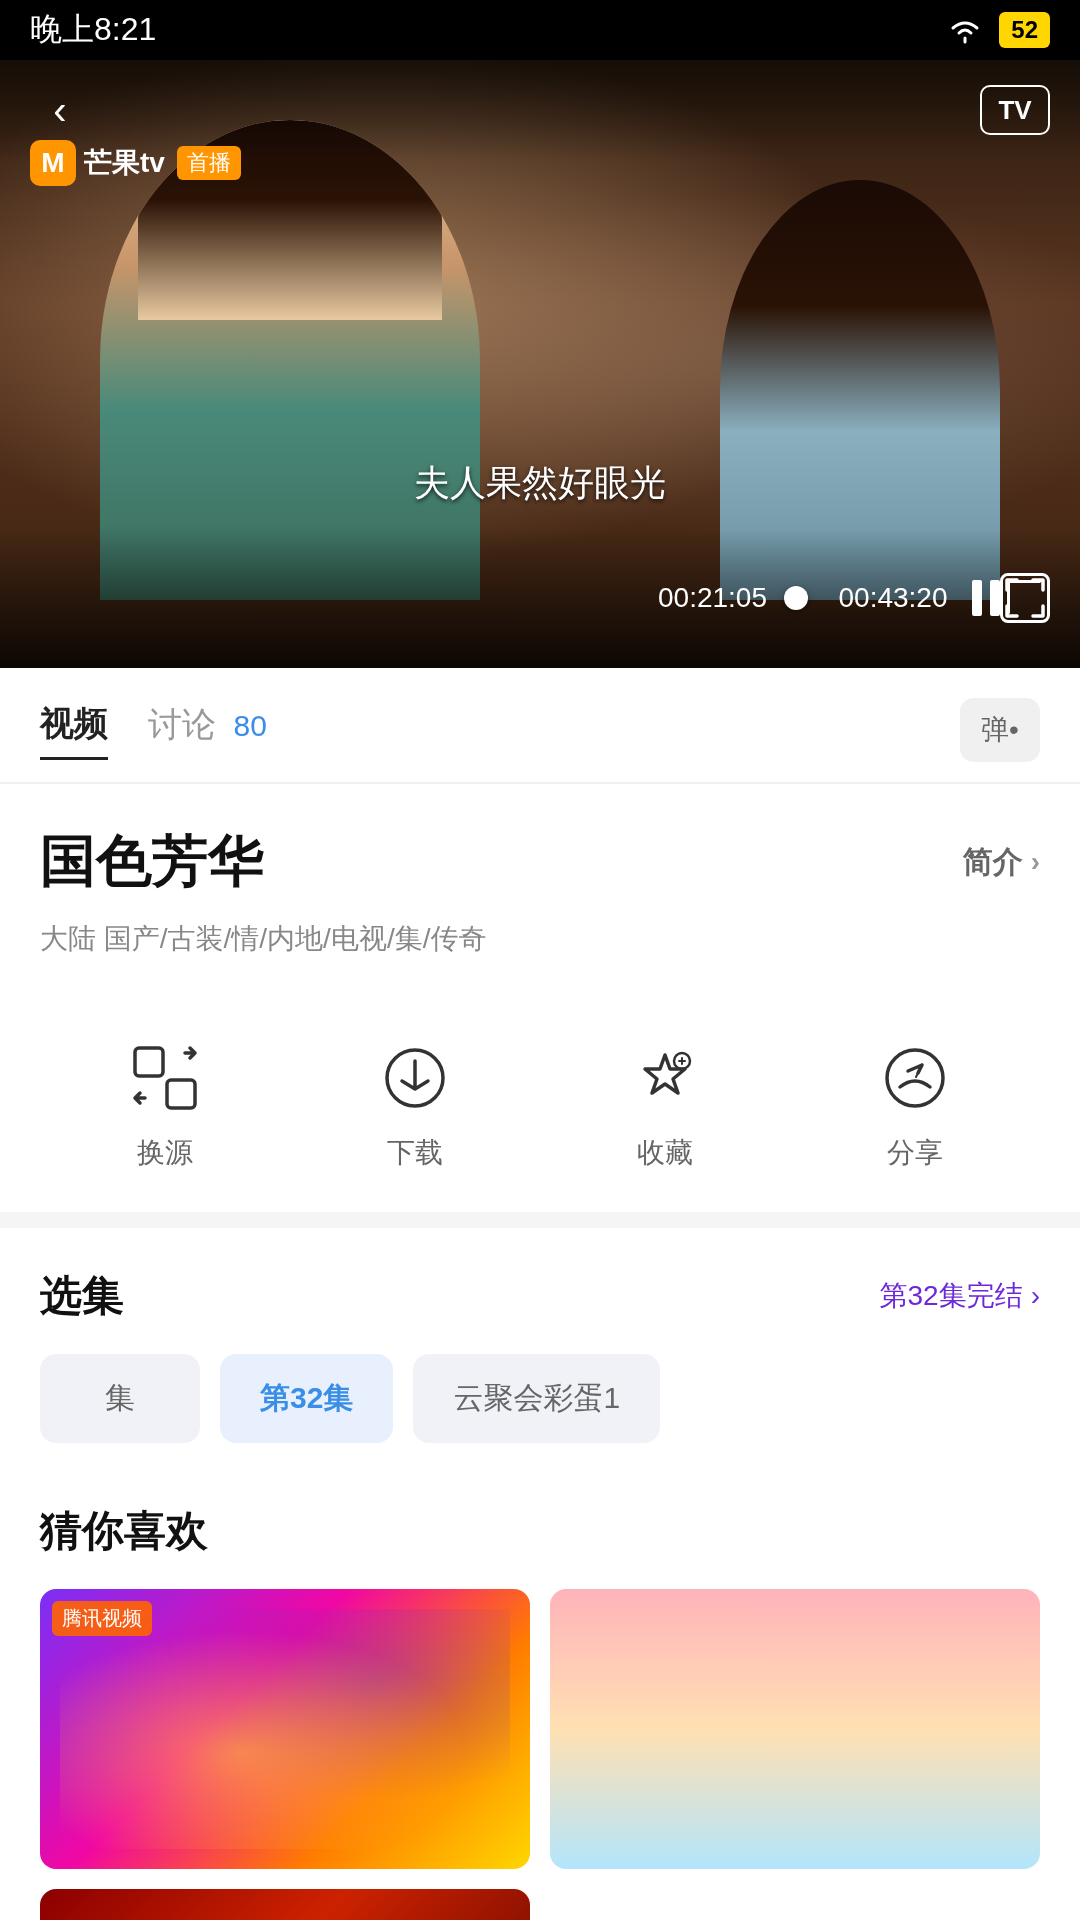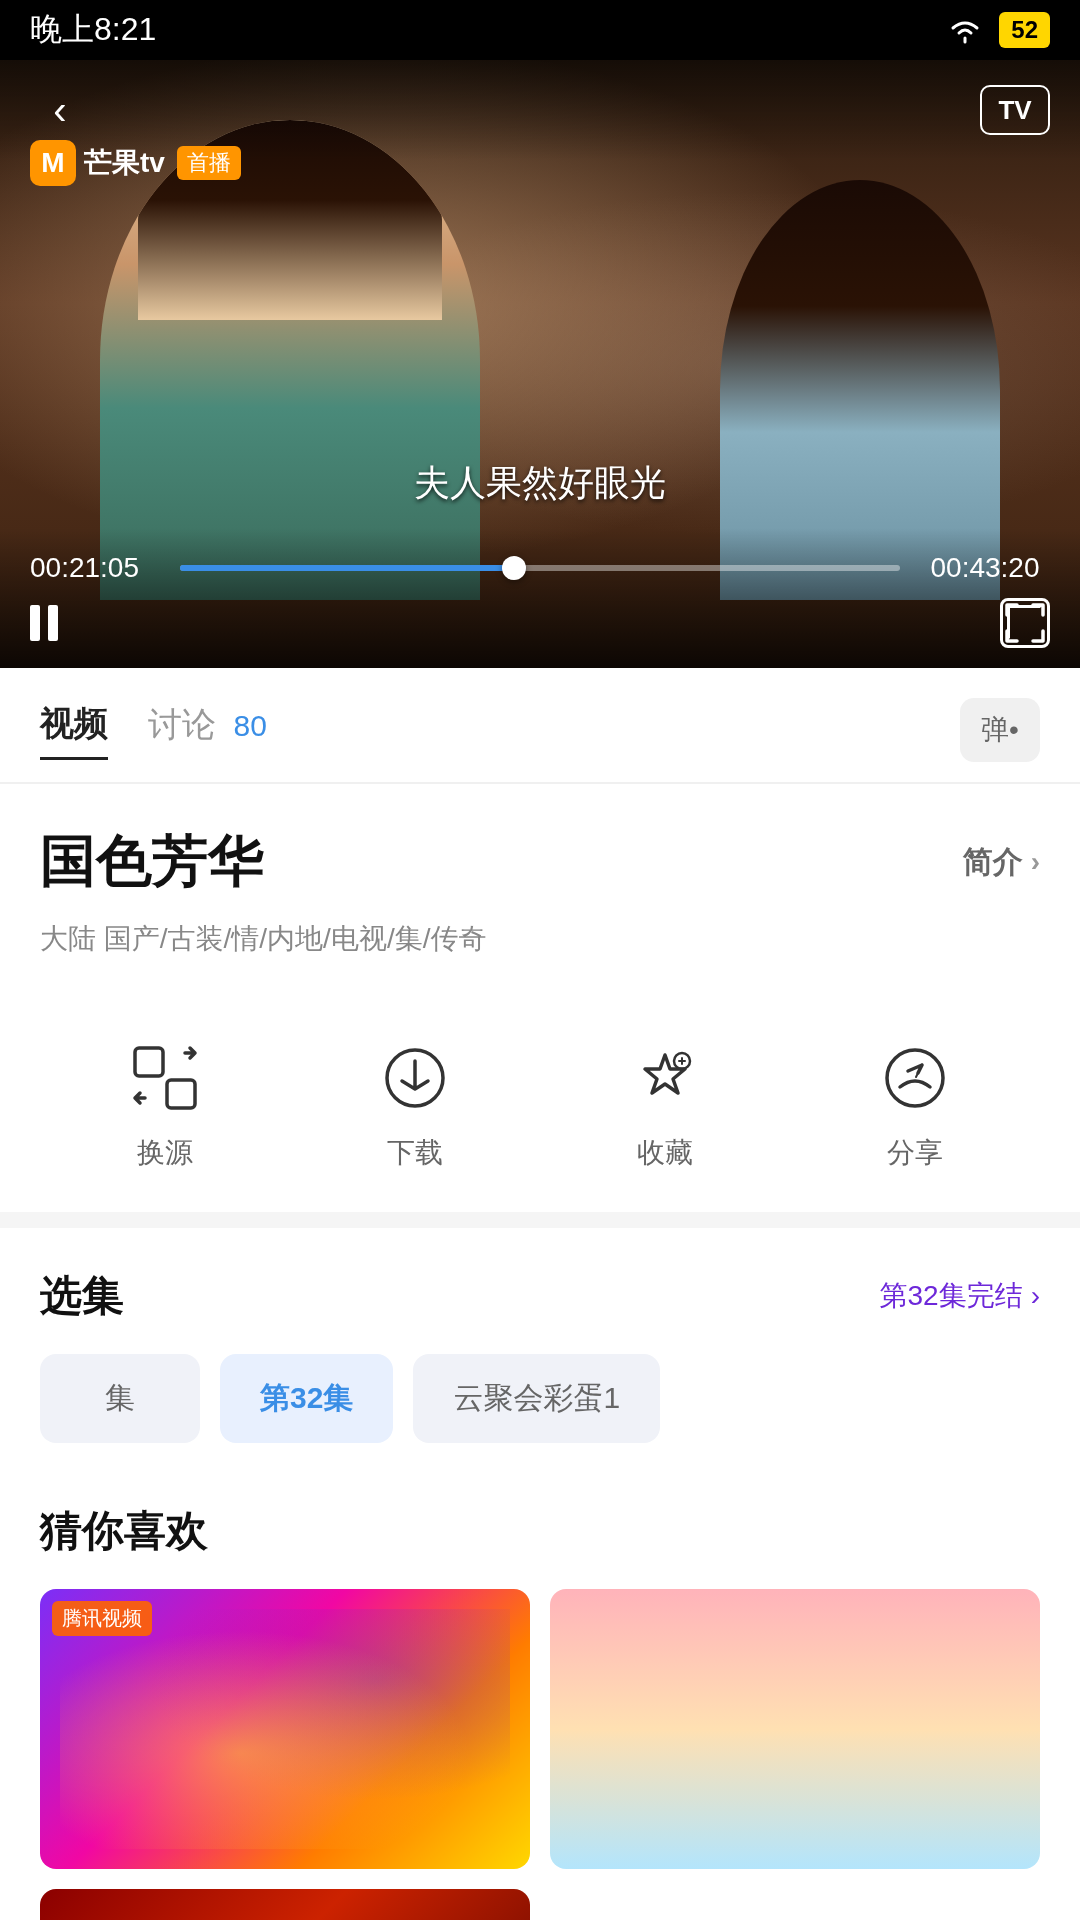--- a/index.html
+++ b/index.html
@@ -171,21 +171,21 @@
       text-shadow: 0 2px 4px rgba(0,0,0,0.8);
     }
 
     
     .video-controls {
       position: absolute;
       bottom: 0; left: 0; right: 0;
       height: 140px;
       background: linear-gradient(to top, rgba(0,0,0,0.8) 0%, transparent 100%);
       display: flex;
-      flex-direction: column;
+      flex-direction: row;
       justify-content: flex-end;
       padding: 20px 30px;
       gap: 14px;
     }
     .progress-row {
       display: flex;
       align-items: center;
       gap: 20px;
     }
     .time-text {

